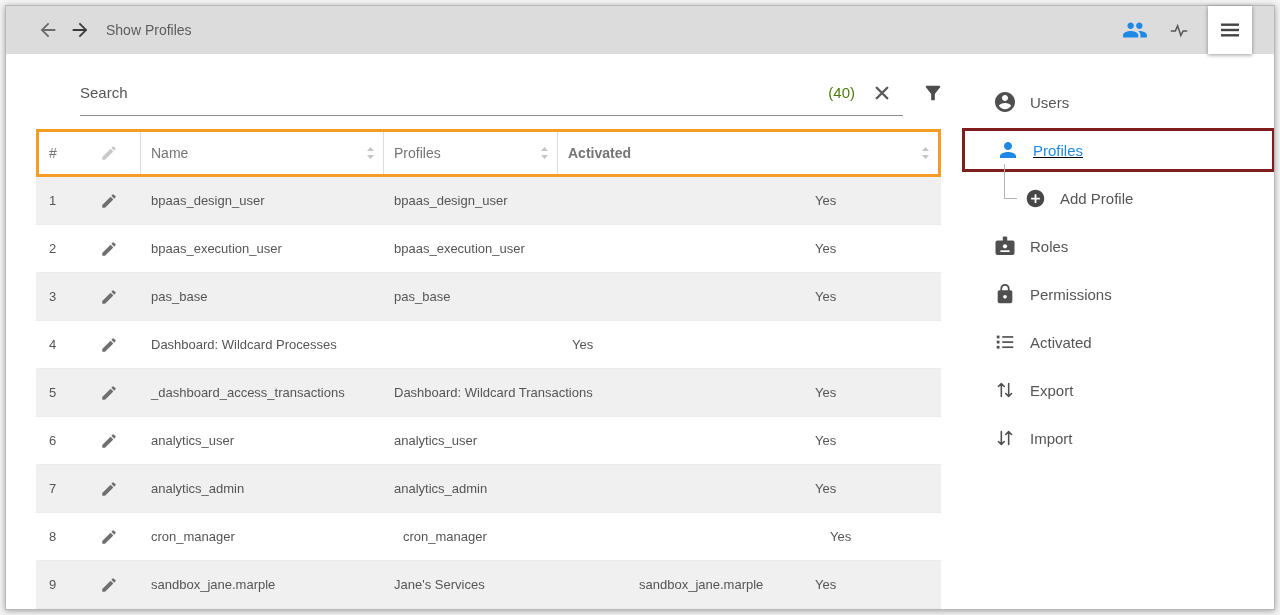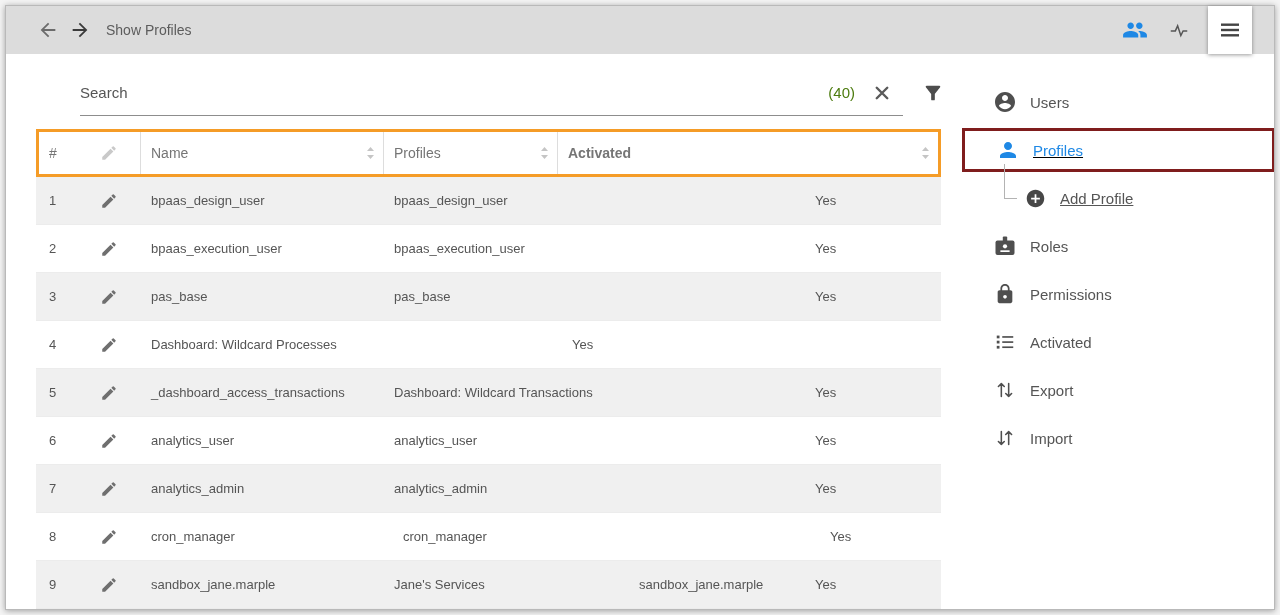--- a/index.html
+++ b/index.html
@@ -52,21 +52,21 @@
   .c-act  { flex:1; padding-left:12px; }
   .trow.r8 .c-disp { padding-left:19px; }
   .trow.r8 .c-act  { padding-left:27px; }
   .pencil { width:20px; height:20px; cursor:pointer; display:flex; align-items:center; justify-content:center; }
 
   
   .side-item { position:relative; display:flex; align-items:center; height:48px; padding-left:46px; cursor:pointer; color:#555; font-size:15px; }
   .side-item .s-icon { width:24px; height:24px; margin-right:13px; display:flex; align-items:center; justify-content:center; }
   .profiles-box { border:3px solid #7f1d1d; margin:2px -1px 2px 15px;text-decoration:underline; }
   .profiles-box .side-item { height:38px; padding-left:31px; color:#1E88E5; }
-  .side-item.child { padding-left:76px;text-decoration:underline; }
+  .side-item.child { padding-left:76px; }
   .side-item.child::before { content:""; position:absolute; left:57px; top:-10px; width:12px; height:34px; border-left:1px solid #b3b3b3; border-bottom:1px solid #b3b3b3; }
 </style>
 </head>
 <body>
 
 <div class="frame">
   <div class="app">
 
     <div class="topbar">
       <span class="nav-arrow">

